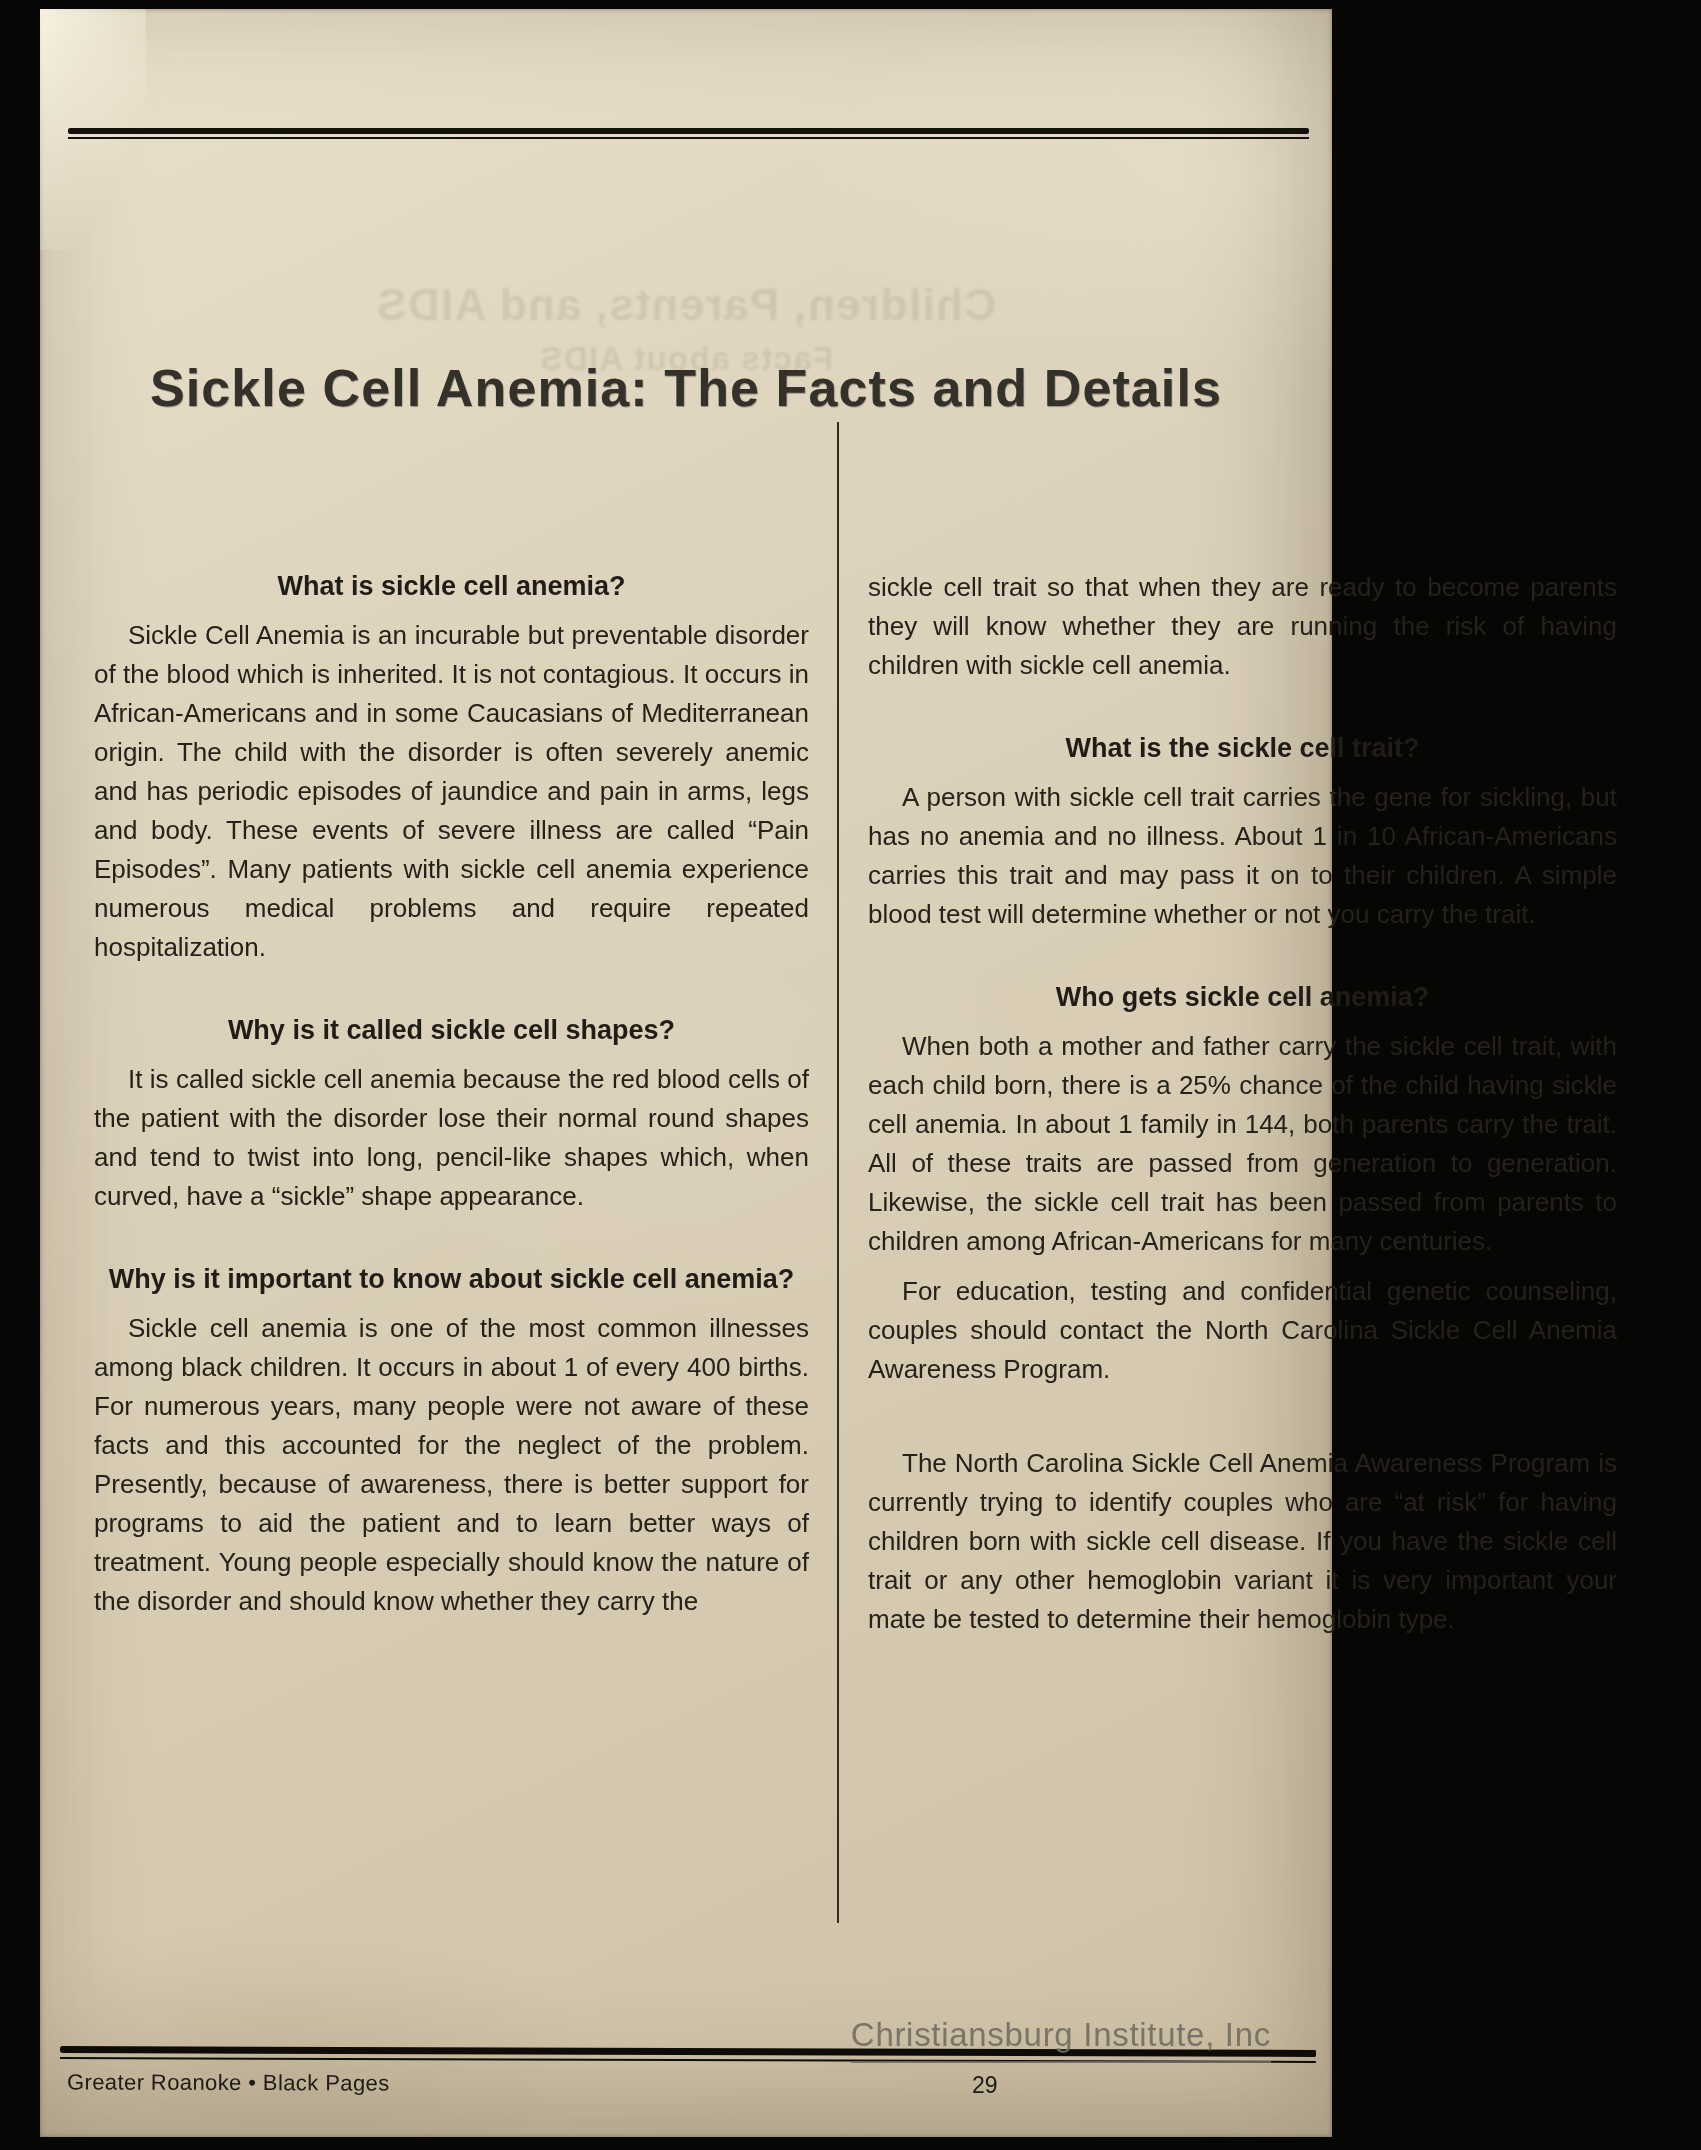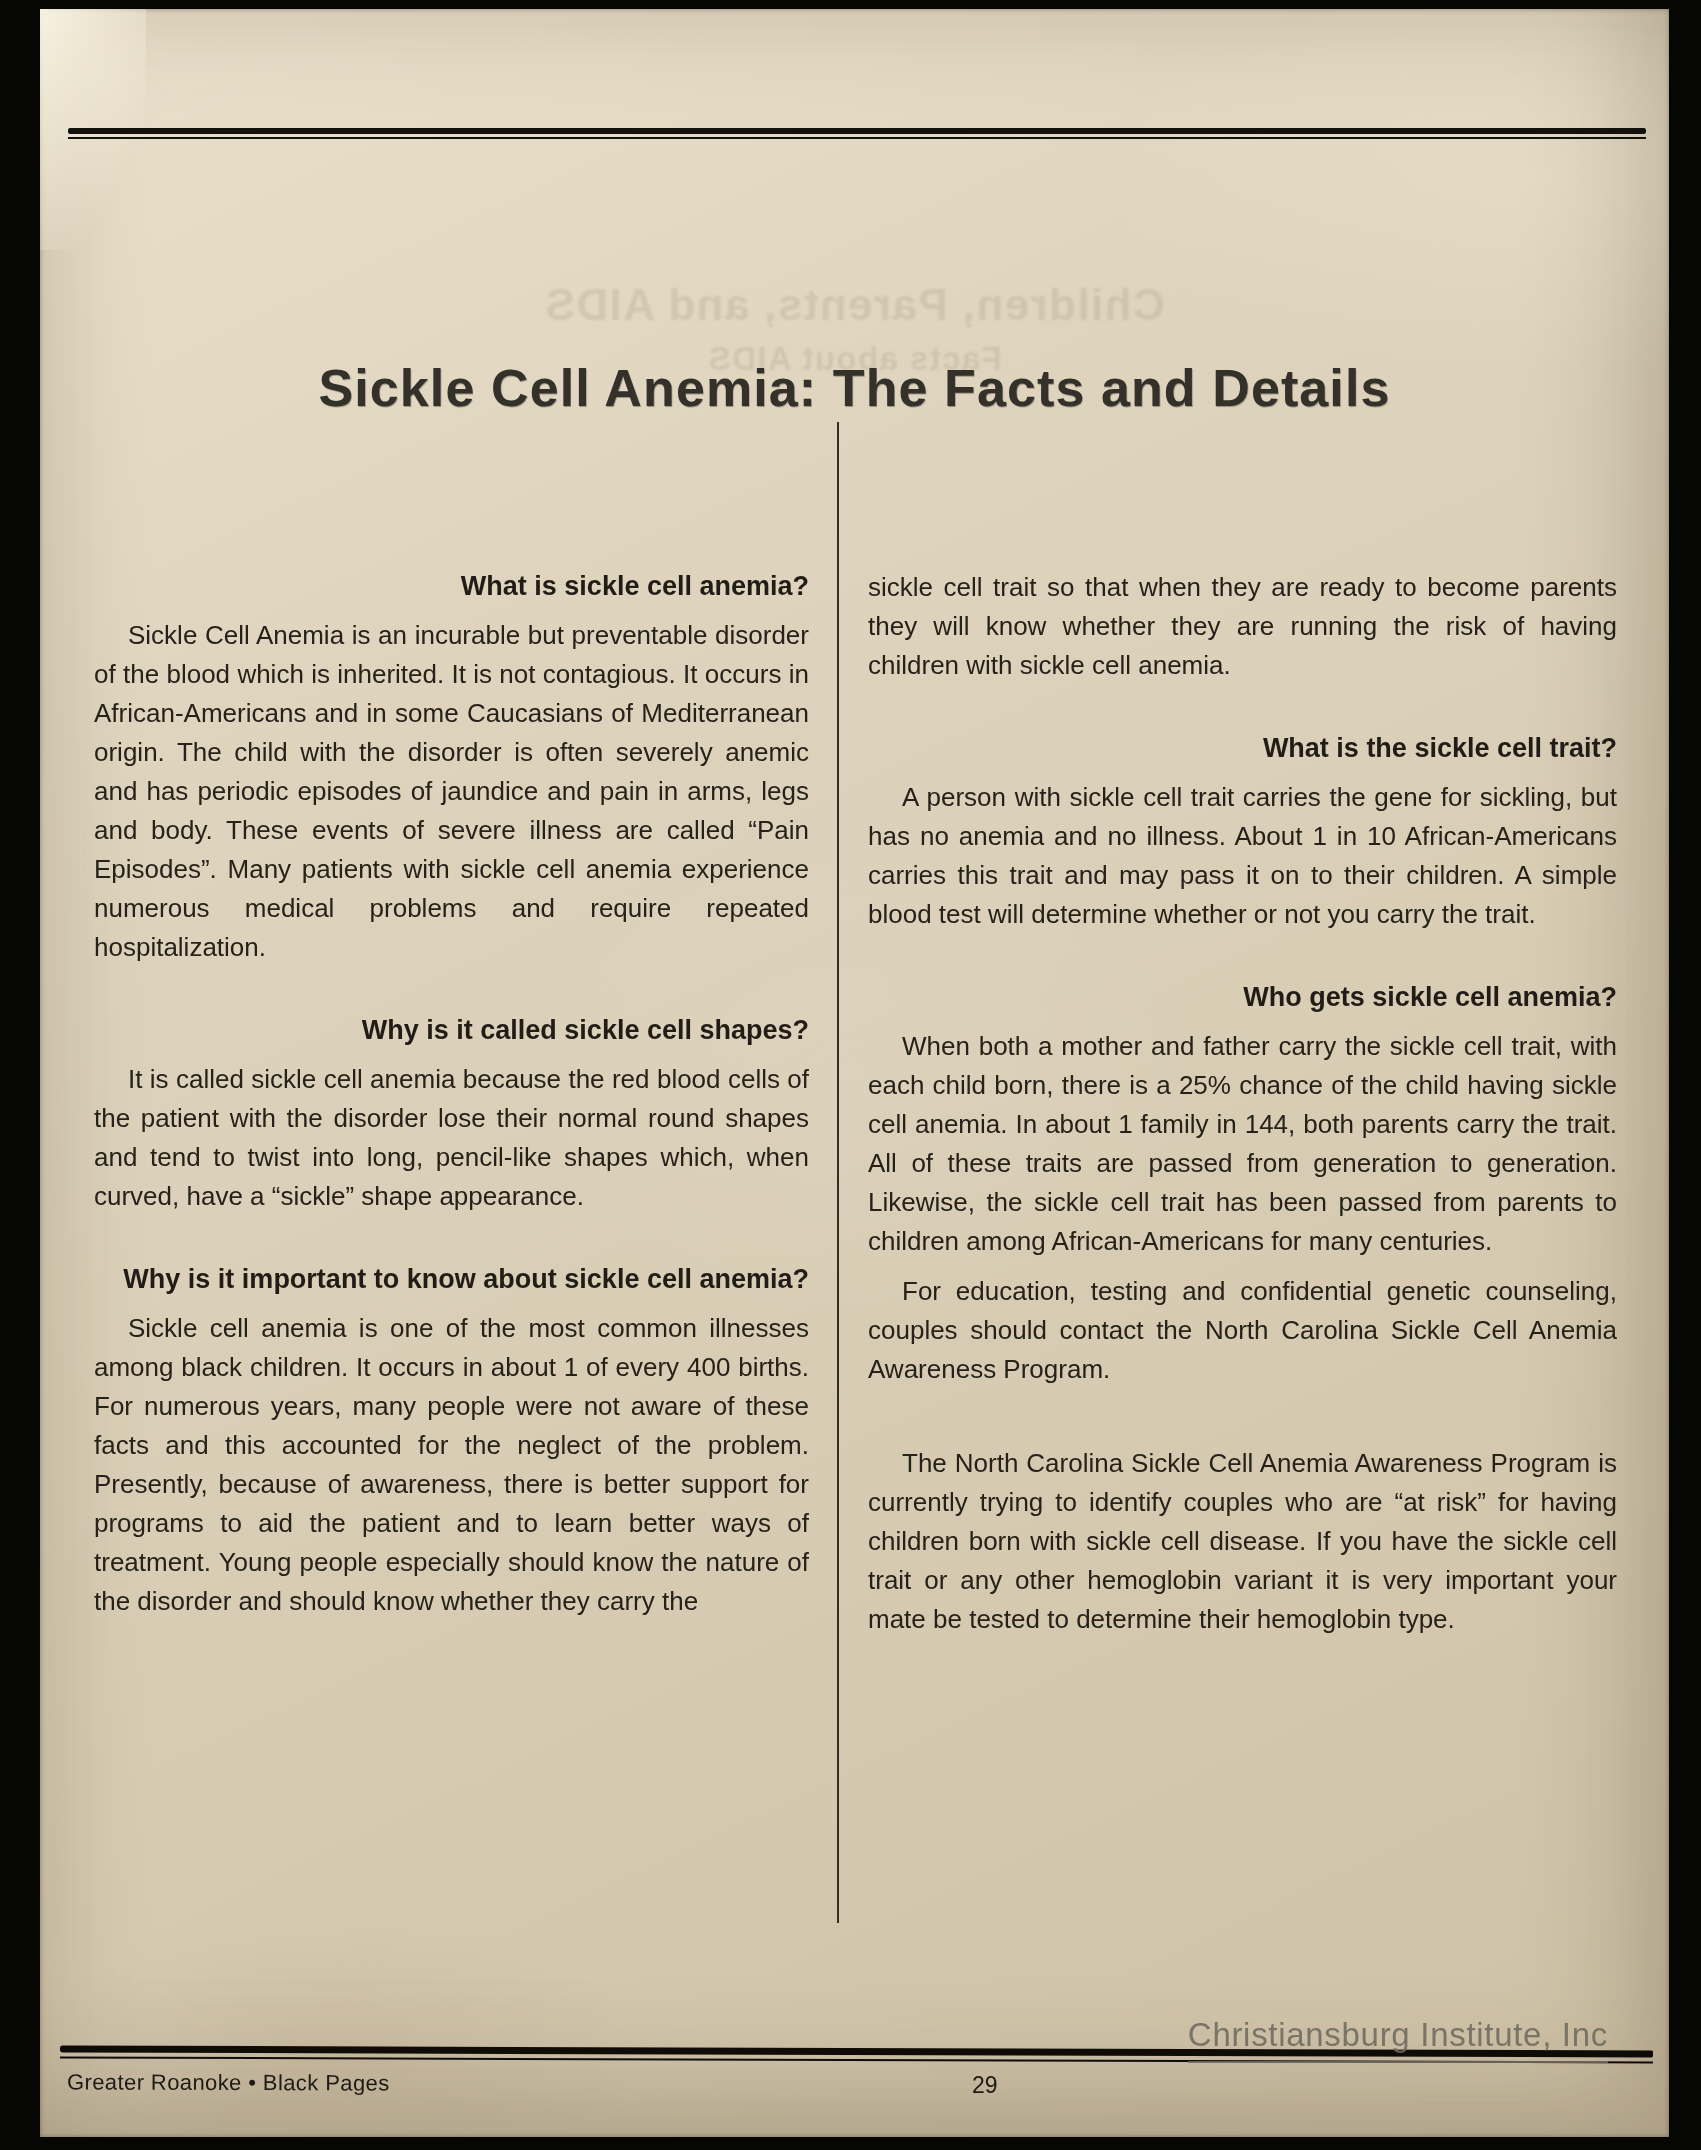--- a/index.html
+++ b/index.html
@@ -4,21 +4,21 @@
 <style>
   * { margin:0; padding:0; box-sizing:border-box; }
   html, body { width:1701px; height:2151px; }
   body {
     background:#060605;
     font-family:"Liberation Sans", sans-serif;
     position:relative;
     overflow:hidden;
   }
   .page {
-    position:absolute; left:40px; top:8.5px; width:1629px; height:2128px;
+    position:absolute; left:40px; top:8.5px; width:1292px; height:2128px;
     background:linear-gradient(155deg, #e9e0cb 0%, #ded4be 30%, #d7cbb3 62%, #cec1a6 100%);
     box-shadow: inset -39px -50px 106px rgba(70,55,30,.22),
                 inset 32px 25px 85px rgba(95,80,50,.10),
                 inset 0 0 5.7px rgba(0,0,0,.35);
   }
   .corner-light {
     position:absolute; left:0; top:0; width:106px; height:241px;
     background:linear-gradient(118deg, rgba(252,247,230,.9), rgba(252,247,230,0) 72%);
     pointer-events:none;
   }
@@ -56,21 +56,21 @@
   .col {
     position:absolute; top:559px;
     color:#262219; font-size:26px; line-height:39px;
     text-align:justify;
   }
   .col-left  { left:54px;  width:715px; }
   .col-right { left:828px; width:749px; }
 
   h2.sec {
     font-size:27px; line-height:37px; font-weight:bold;
-    color:#211d16; text-align:right;
+    color:#211d16; text-align:center;
     margin:45px 0 11.3px;
   }
   h2.sec.first { margin-top:0; }
   p.body { margin:0; }
   p.indent { text-indent:34px; }
   p.gap-large { margin-top:55px; }
   p.gap-small { margin-top:11.3px; }
 
   .watermark {
     position:absolute; right:61px; top:2007px;

